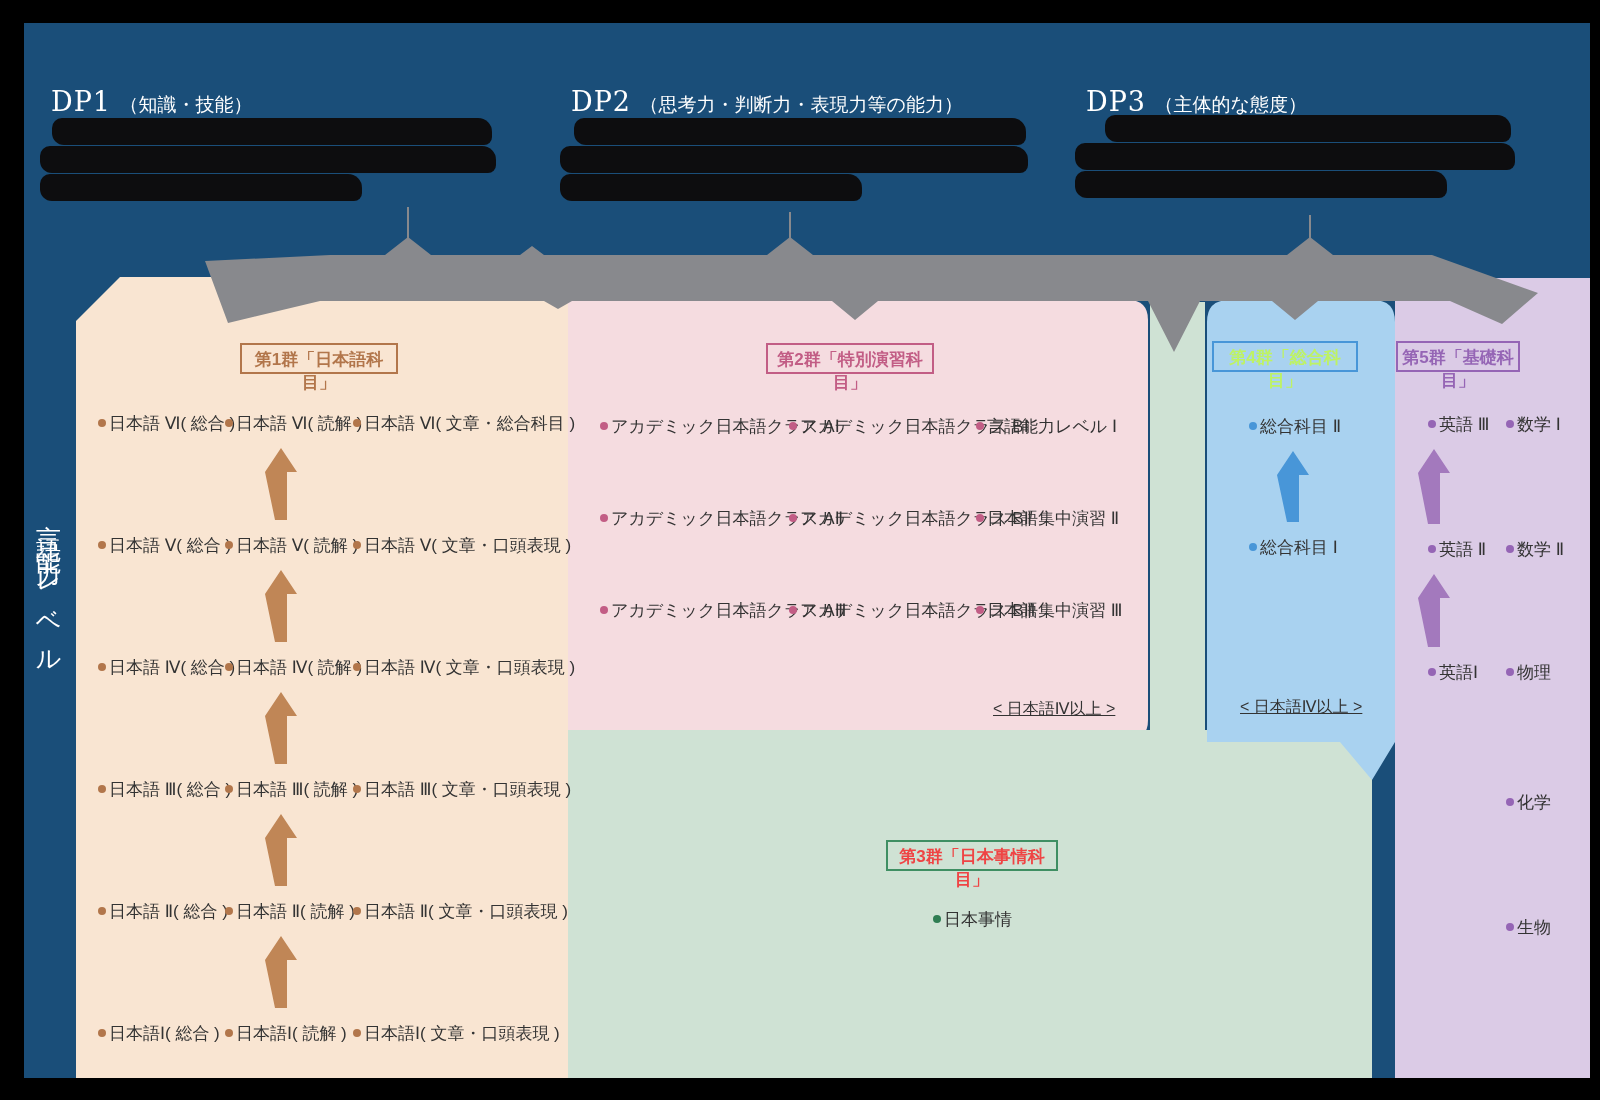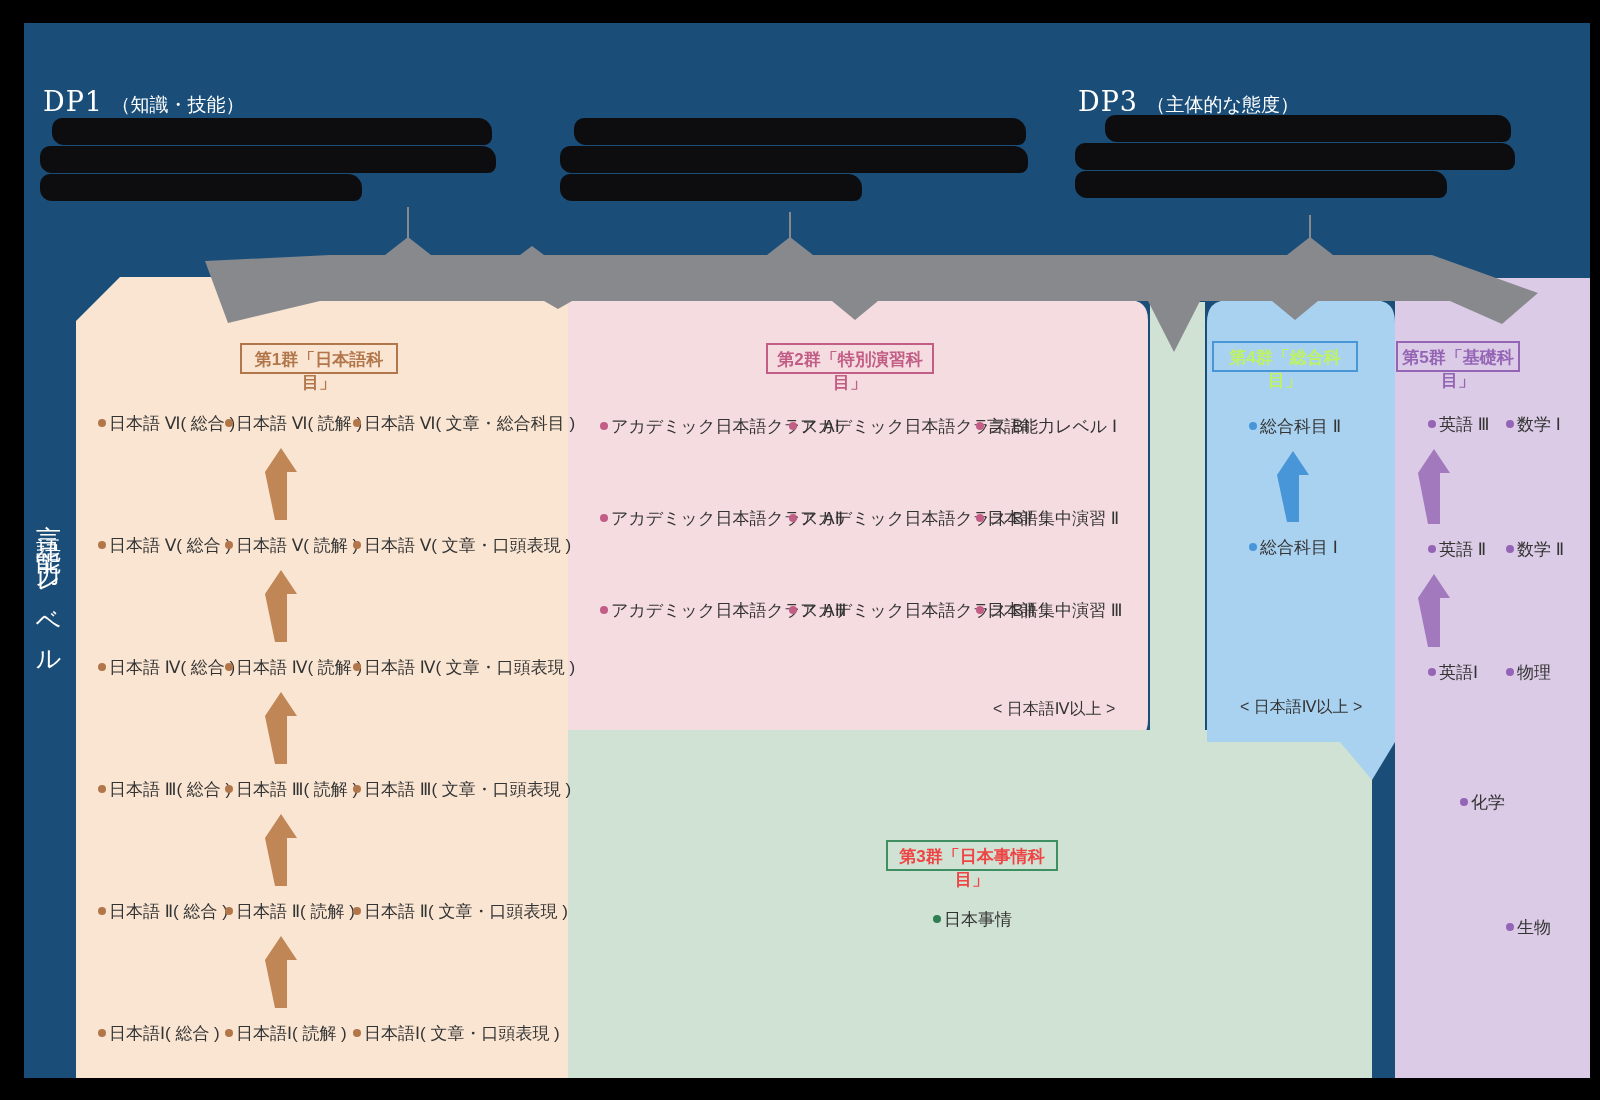--- a/index.html
+++ b/index.html
@@ -10,23 +10,23 @@
   .item .dot{display:inline-block;width:8px;height:8px;border-radius:50%;vertical-align:2px;margin-right:3px;}
   .d1{background:#b2764b;} .d2{background:#c25d85;} .d3{background:#2f7d52;}
   .d4{background:#4896d8;} .d5{background:#9565b5;}
   .gbox{position:absolute;box-sizing:border-box;height:31px;line-height:23px;padding:3px 0;
         text-align:center;font-size:17px;font-weight:bold;background:transparent;}
   .gb1{border:2px solid #b2764b;color:#b2764b;}
   .gb2{border:2px solid #c25d85;color:#c25d85;}
   .gb3{border:2px solid #3f8f63;color:#ef4444;}
   .gb4{border:2px solid #4896d8;color:#bef264;}
   .gb5{border:2px solid #9565b5;color:#9565b5;}
-  .note{position:absolute;white-space:nowrap;color:#333;font-size:16px;line-height:22px;}
+  .note{position:absolute;white-space:nowrap;color:#333;font-size:16px;line-height:22px;text-decoration:underline;}
   .dp{position:absolute;color:#fff;white-space:nowrap;}
-  .dp-code{font-family:"DejaVu Serif",serif;font-size:27px;letter-spacing:1px;}
+  .dp-code{font-family:"DejaVu Serif",serif;font-size:27px;letter-spacing:1px;margin-left:8px;}
   .dp-sub{font-family:"DejaVu Serif",serif;font-size:19px;margin-left:4px;}
   .blob{position:absolute;}
   .blob-line{background:#0d0d0f;height:27px;margin-bottom:1px;border-radius:10px 14px 8px 12px;}
   .vlabel{position:absolute;writing-mode:vertical-rl;color:#fff;font-size:25px;
           letter-spacing:12px;white-space:nowrap;}
 </style>
 </head>
 <body>
 
 <div id="canvas">
@@ -70,20 +70,24 @@
 
     <g fill="#a379bd">
       <polygon points="1434,449 1450,473 1440,473 1440,524 1428,524 1418,473"></polygon>
       <polygon points="1434,574 1450,598 1440,598 1440,647 1428,647 1418,598"></polygon>
     </g>
   </svg>
 
   <div class="dp" style="left:43px;top:86px">
     <span class="dp-code">DP1</span>
     <span class="dp-sub">（知識・技能）</span>
+  </div>
+  <div class="dp" style="left:563px;top:86px">
+    <span class="dp-code">DP2</span>
+    <span class="dp-sub">（思考力・判断力・表現力等の能力）</span>
   </div>
   <div class="dp" style="left:1078px;top:86px">
     <span class="dp-code">DP3</span>
     <span class="dp-sub">（主体的な態度）</span>
   </div>
 
   <div class="blob" style="left:40px;top:118px">
     <div class="blob-line" style="width:440px;margin-left:12px"></div>
     <div class="blob-line" style="width:456px"></div>
     <div class="blob-line" style="width:322px"></div>
@@ -142,16 +146,16 @@
   <div class="txt item" style="left:1249px;top:415px"><span class="dot d4"></span><span>総合科目 Ⅱ</span></div>
   <div class="txt item" style="left:1249px;top:536px"><span class="dot d4"></span><span>総合科目 Ⅰ</span></div>
   <div class="note" style="left:1240px;top:696px">&lt; 日本語Ⅳ以上 &gt;</div>
 
   <div class="txt item" style="left:1428px;top:413px"><span class="dot d5"></span><span>英語 Ⅲ</span></div>
   <div class="txt item" style="left:1506px;top:413px"><span class="dot d5"></span><span>数学 Ⅰ</span></div>
   <div class="txt item" style="left:1428px;top:538px"><span class="dot d5"></span><span>英語 Ⅱ</span></div>
   <div class="txt item" style="left:1506px;top:538px"><span class="dot d5"></span><span>数学 Ⅱ</span></div>
   <div class="txt item" style="left:1428px;top:661px"><span class="dot d5"></span><span>英語Ⅰ</span></div>
   <div class="txt item" style="left:1506px;top:661px"><span class="dot d5"></span><span>物理</span></div>
-  <div class="txt item" style="left:1460px;top:791px"><span class="dot d5"></span><span>化学</span></div>
+  <div class="txt item" style="left:1506px;top:791px"><span class="dot d5"></span><span>化学</span></div>
   <div class="txt item" style="left:1506px;top:916px"><span class="dot d5"></span><span>生物</span></div>
 
 </div>
 
 </body></html>

